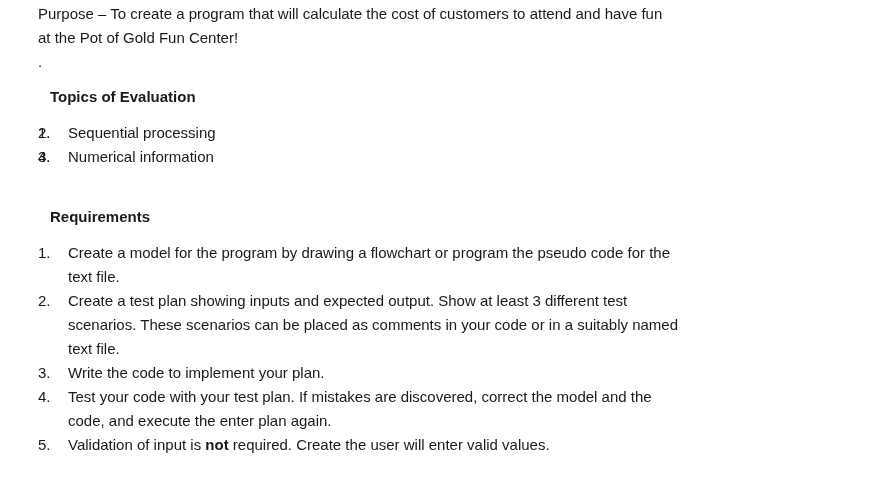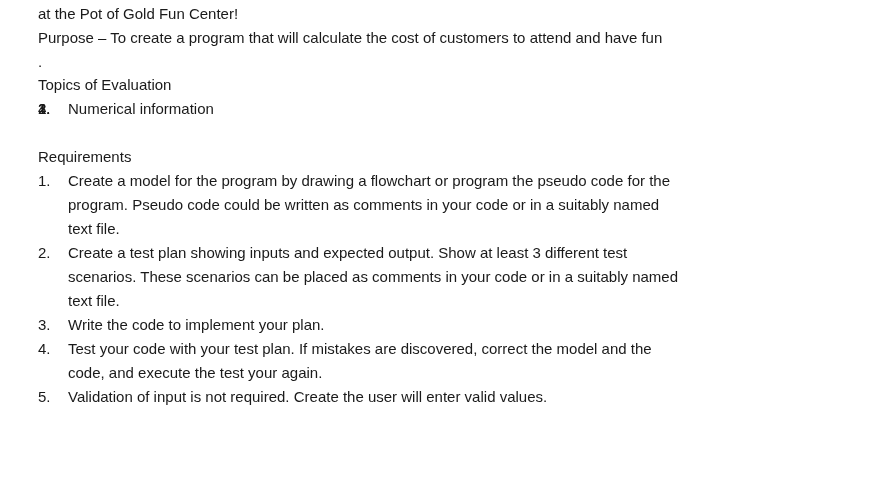--- a/index.html
+++ b/index.html
@@ -24,92 +24,92 @@
     }
     .para {
       margin: 0;
       line-height: 24px;
     }
     .dot-line {
       height: 23px;
       line-height: 23px;
     }
     .heading {
-      font-weight: normal;
+      font-weight: bold;
       line-height: 24px;
-      margin: 0;
+      margin: 12px;
     }
     ol.list {
       list-style: none;
       margin: 0;
       padding: 0;
     }
     ol.list li {
       position: relative;
       padding-left: 30px;
       line-height: 24px;
     }
     ol.list li .num {
       position: absolute;
       left: 0;
       top: 0;
     }
     .gap {
       height: 24px;
     }
-    b.emph { font-weight: normal; }
+    b.emph { font-weight: bold; }
   </style>
 </head>
 <body>
 
 <div class="doc">
+  <p class="para">Purpose – To create a program that will calculate the cost of customers to attend and have fun</p>
   <p class="para">at the Pot of Gold Fun Center!</p>
-  <p class="para">Purpose – To create a program that will calculate the cost of customers to attend and have fun</p>
   <p class="para dot-line">.</p>
 
   <p class="heading">Topics of Evaluation</p>
   <ol class="list">
     <li>
       <span class="num">1.</span>
     </li>
     <li>
       <span class="num">2.</span>
+      <span>Sequential processing</span>
     </li>
     <li>
       <span class="num">3.</span>
     </li>
     <li>
       <span class="num">4.</span>
       <span>Numerical information</span>
     </li>
   </ol>
 
   <div class="gap"></div>
 
   <p class="heading">Requirements</p>
   <ol class="list">
     <li>
       <span class="num">1.</span>
       <div>Create a model for the program by drawing a flowchart or program the pseudo code for the</div>
-      <div>program. Pseudo code could be written as comments in your code or in a suitably named</div>
       <div>text file.</div>
     </li>
     <li>
       <span class="num">2.</span>
       <div>Create a test plan showing inputs and expected output. Show at least 3 different test</div>
       <div>scenarios. These scenarios can be placed as comments in your code or in a suitably named</div>
       <div>text file.</div>
     </li>
     <li>
       <span class="num">3.</span>
       <div>Write the code to implement your plan.</div>
     </li>
     <li>
       <span class="num">4.</span>
       <div>Test your code with your test plan. If mistakes are discovered, correct the model and the</div>
-      <div>code, and execute the test your again.</div>
+      <div>code, and execute the enter plan again.</div>
     </li>
     <li>
       <span class="num">5.</span>
       <div><span>Validation of input is </span><b class="emph">not</b><span> required. Create the user will enter valid values.</span></div>
     </li>
   </ol>
 </div>
 
 </body></html>

